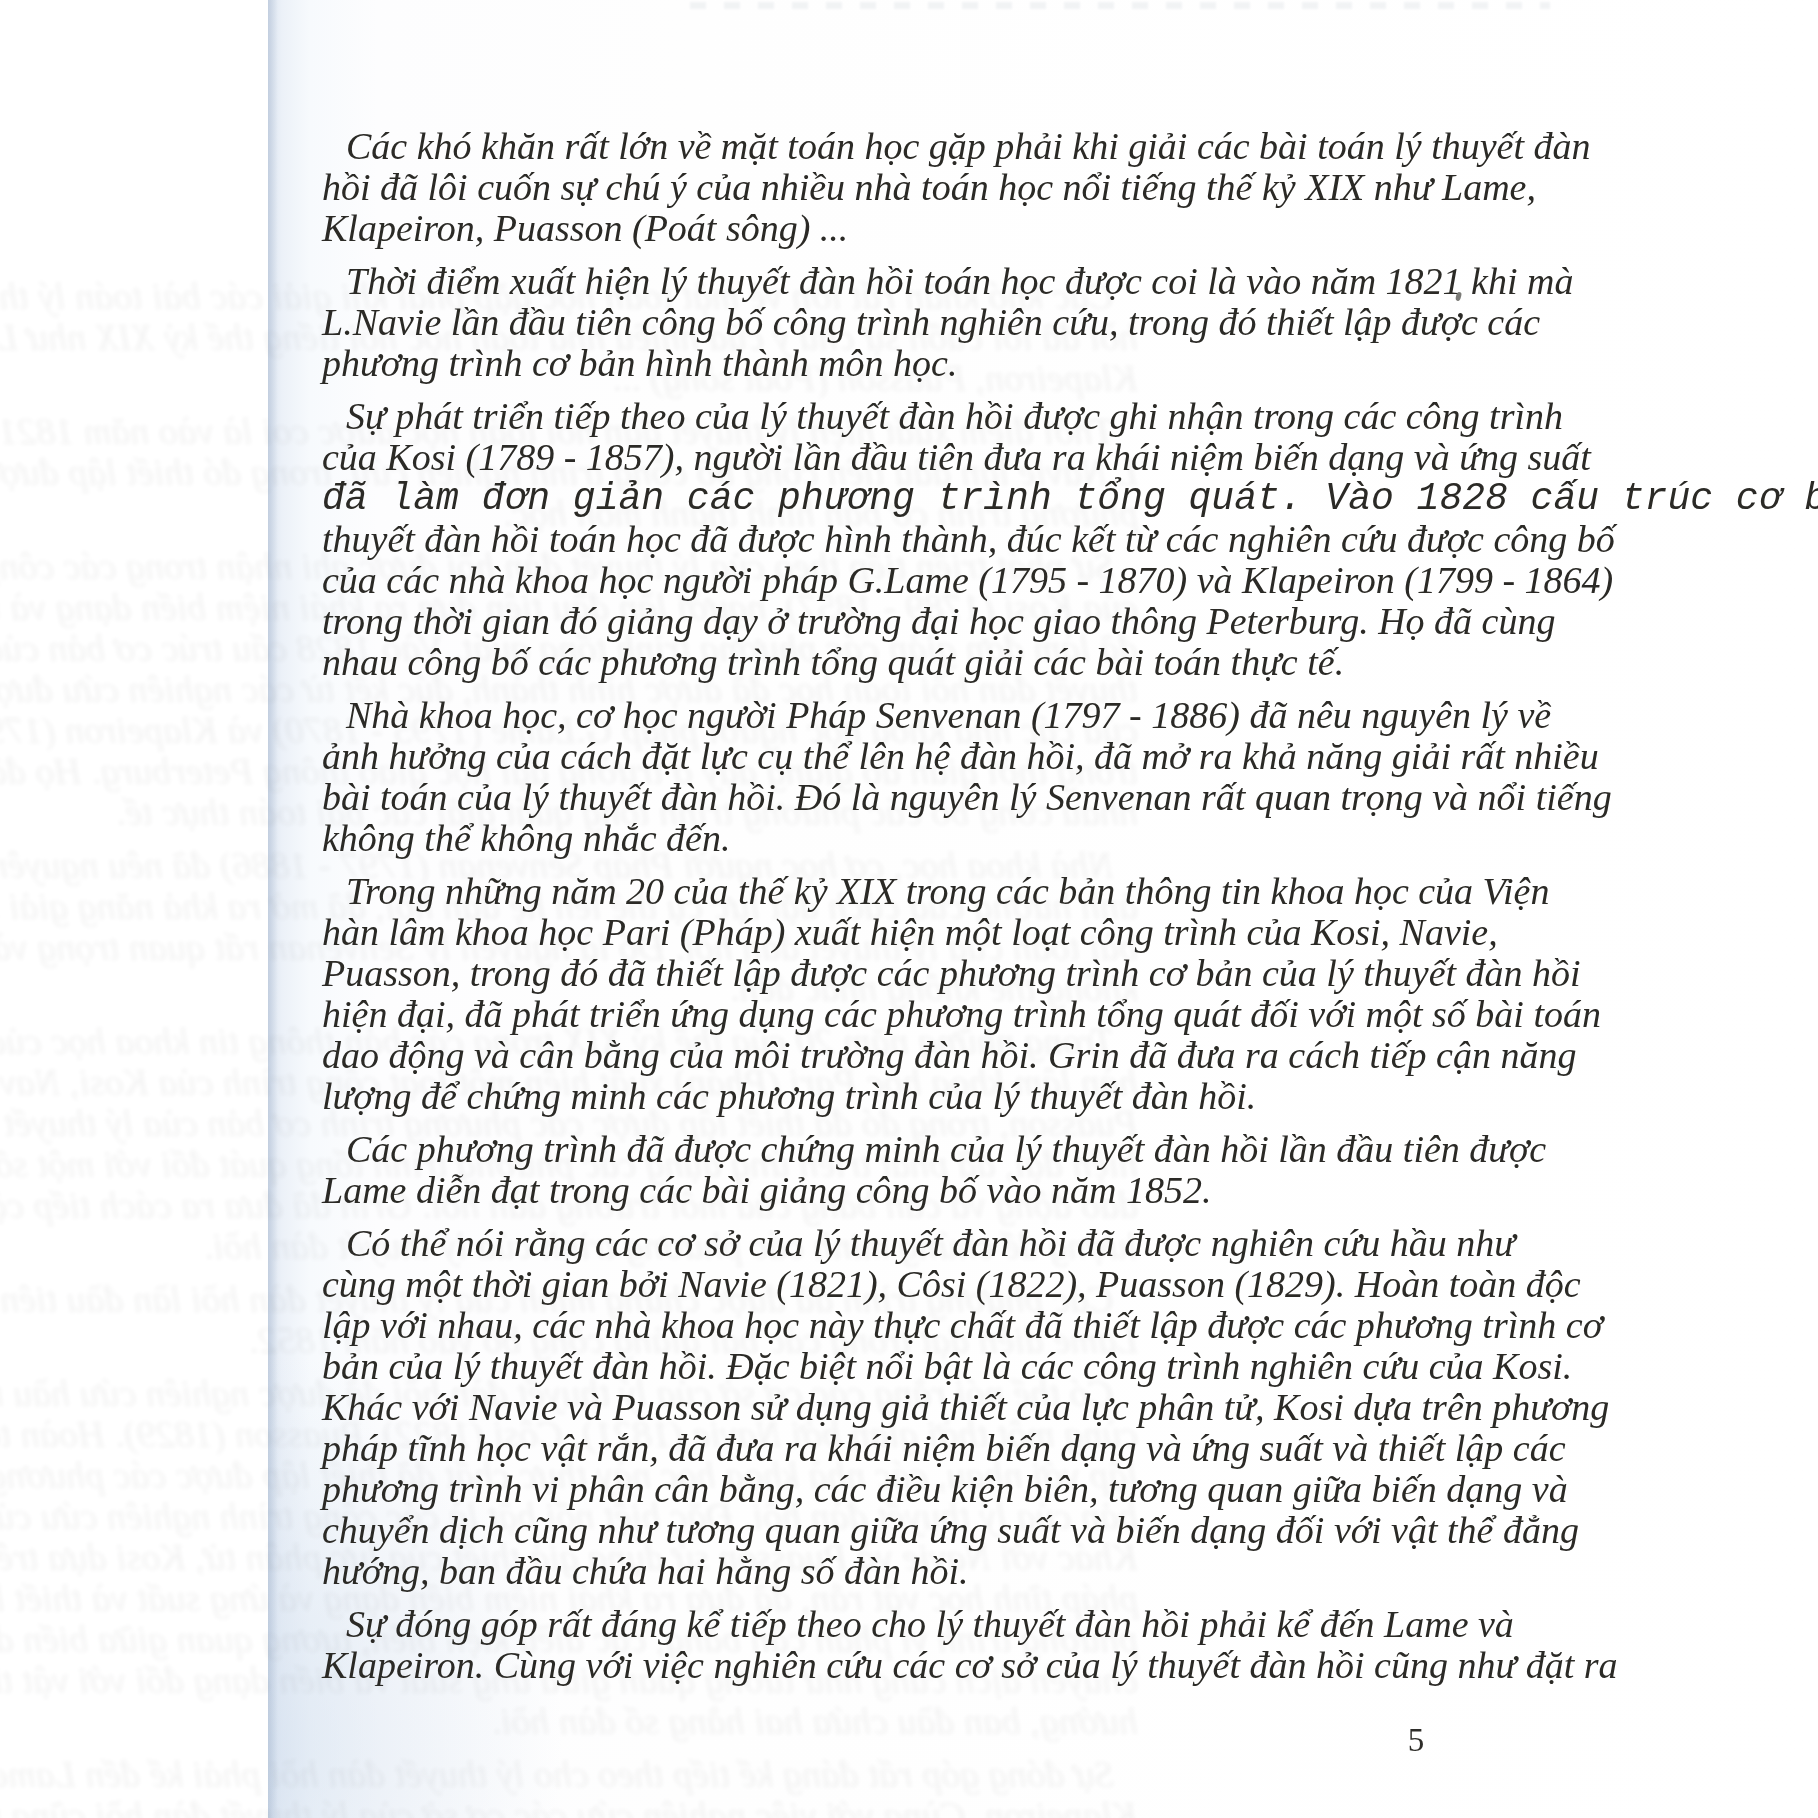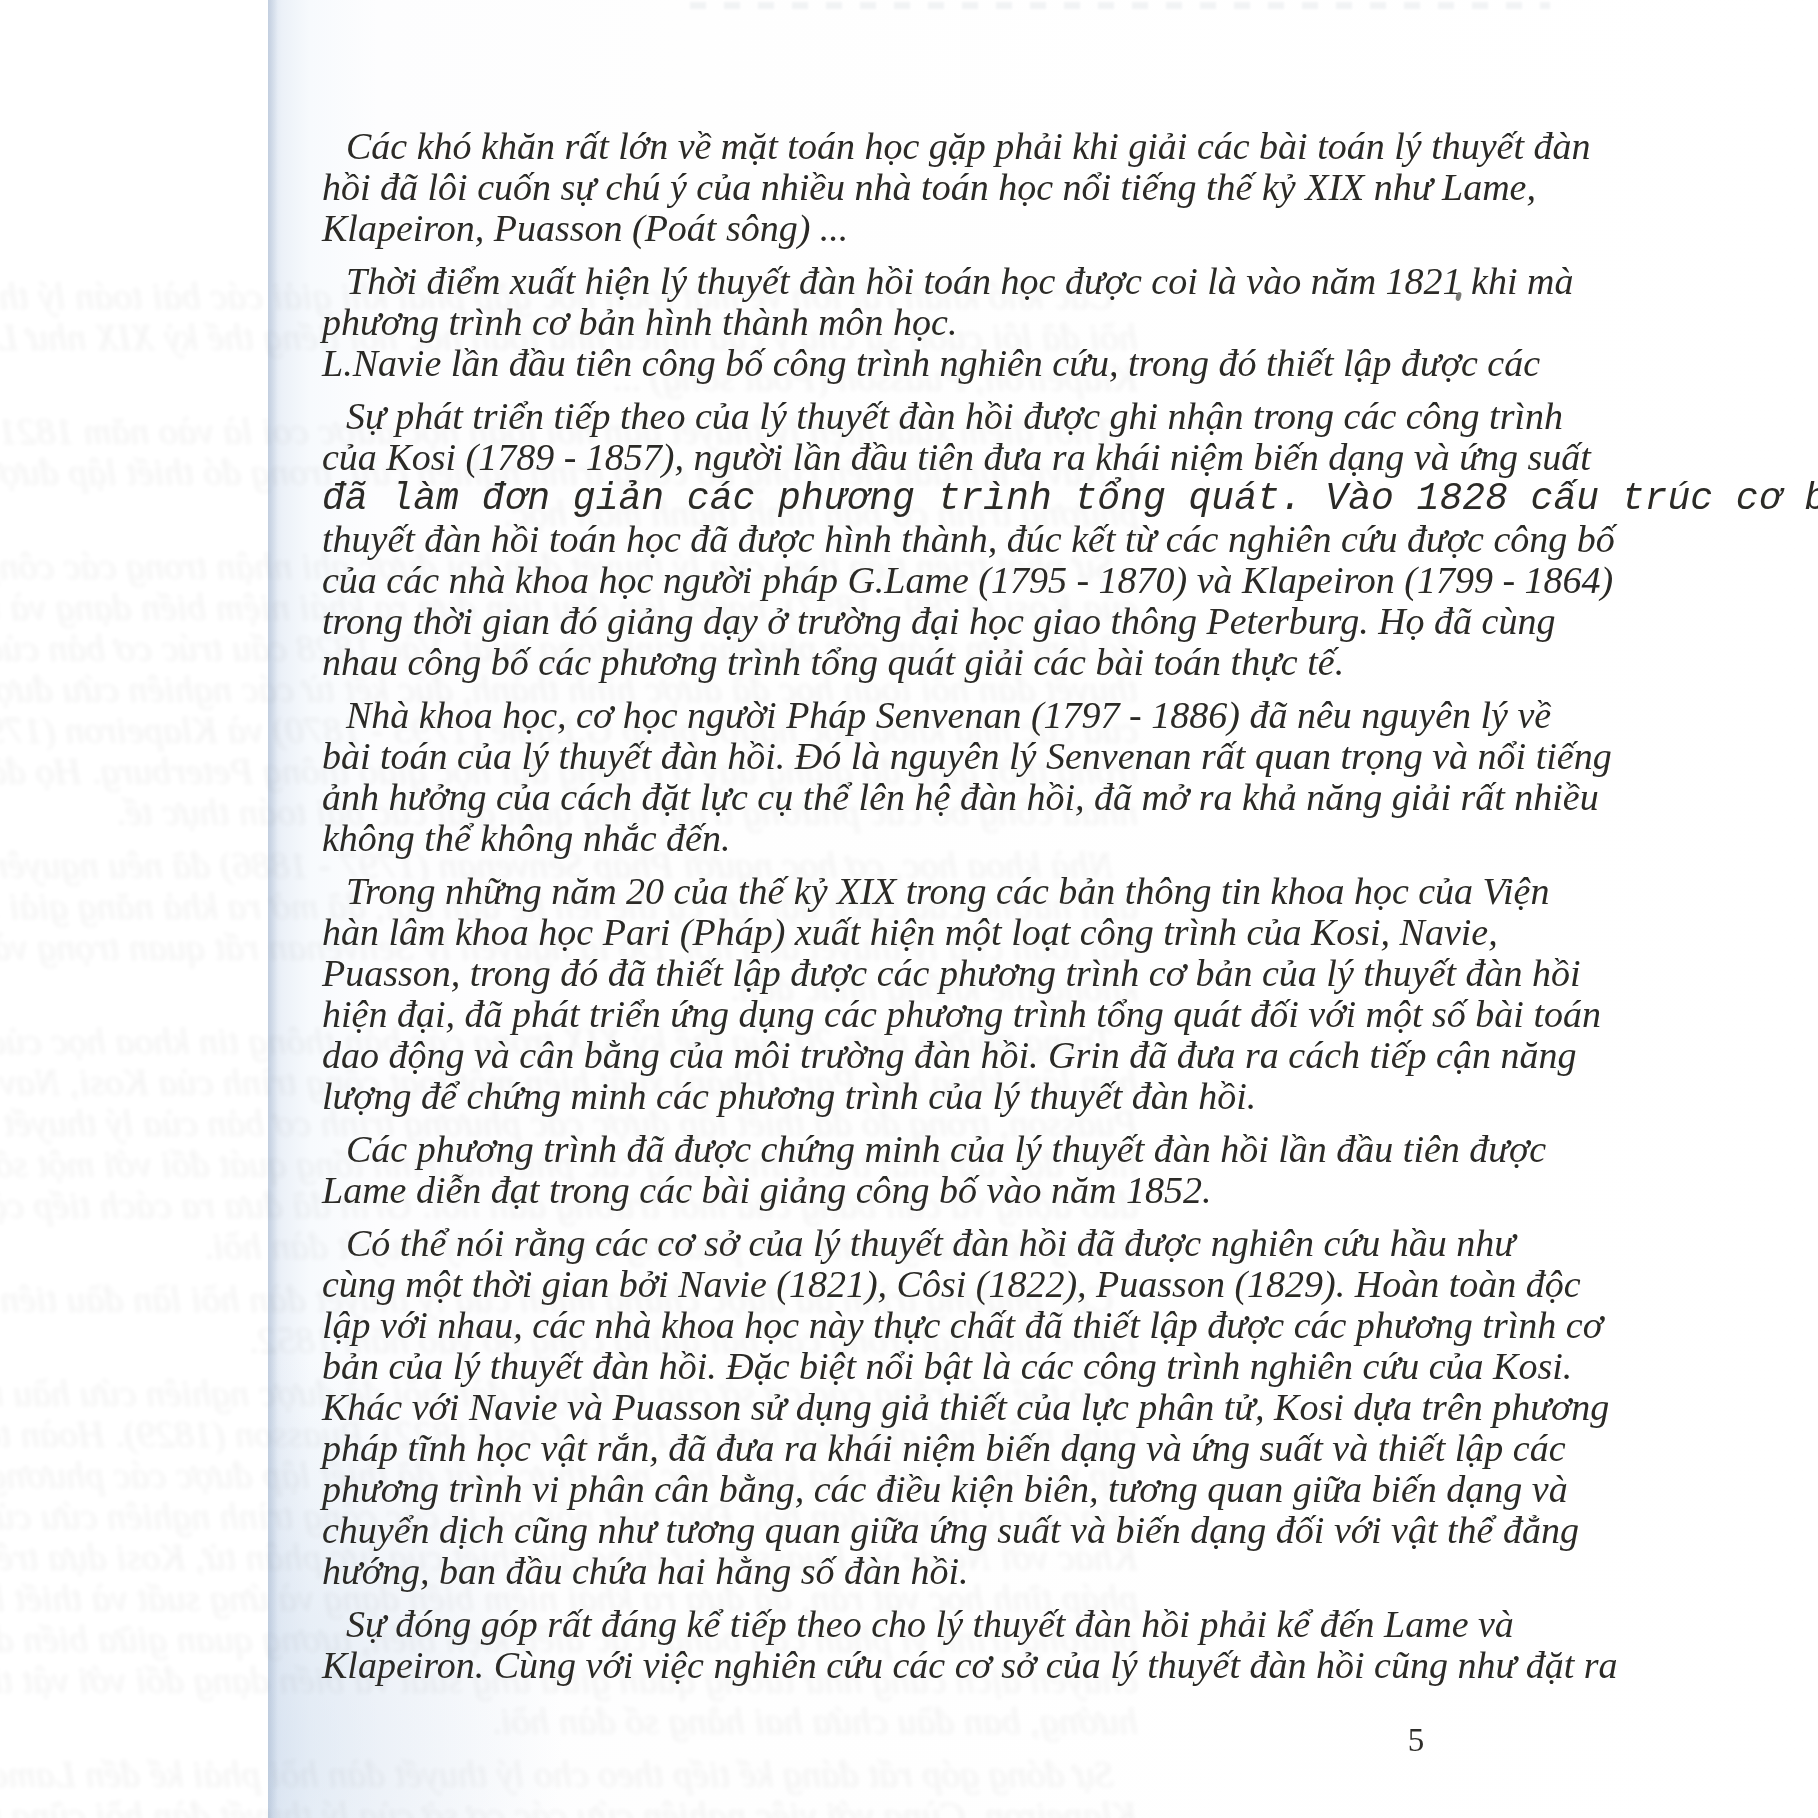--- a/index.html
+++ b/index.html
@@ -157,36 +157,36 @@
   </div>
 
 <div class="page-body-text">
     <div class="para">
       <div class="line first" style="word-spacing: 0px;">Các khó khăn rất lớn về mặt toán học gặp phải khi giải các bài toán lý thuyết đàn</div>
       <div class="line" style="word-spacing: 0px;">hồi đã lôi cuốn sự chú ý của nhiều nhà toán học nổi tiếng thế kỷ XIX như Lame,</div>
       <div class="line lastline">Klapeiron, Puasson (Poát sông) ...</div>
     </div>
     <div class="para">
       <div class="line first" style="word-spacing: 0px;">Thời điểm xuất hiện lý thuyết đàn hồi toán học được coi là vào năm 1821 khi mà</div>
+      <div class="line" style="word-spacing: 0px;">L.Navie lần đầu tiên công bố công trình nghiên cứu, trong đó thiết lập được các</div>
       <div class="line lastline">phương trình cơ bản hình thành môn học.</div>
-      <div class="line" style="word-spacing: 0px;">L.Navie lần đầu tiên công bố công trình nghiên cứu, trong đó thiết lập được các</div>
     </div>
     <div class="para">
       <div class="line first" style="word-spacing: 0px;">Sự phát triển tiếp theo của lý thuyết đàn hồi được ghi nhận trong các công trình</div>
       <div class="line" style="word-spacing: 0px;">của Kosi (1789 - 1857), người lần đầu tiên đưa ra khái niệm biến dạng và ứng suất</div>
       <div class="line" style="word-spacing: 0px; font-family: Liberation Mono, monospace;">đã làm đơn giản các phương trình tổng quát. Vào 1828 cấu trúc cơ bản của lý</div>
       <div class="line" style="word-spacing: 0px;">thuyết đàn hồi toán học đã được hình thành, đúc kết từ các nghiên cứu được công bố</div>
       <div class="line" style="word-spacing: 0px;">của các nhà khoa học người pháp G.Lame (1795 - 1870) và Klapeiron (1799 - 1864)</div>
       <div class="line" style="word-spacing: 0px;">trong thời gian đó giảng dạy ở trường đại học giao thông Peterburg. Họ đã cùng</div>
       <div class="line lastline">nhau công bố các phương trình tổng quát giải các bài toán thực tế.</div>
     </div>
     <div class="para">
       <div class="line first" style="word-spacing: 0px;">Nhà khoa học, cơ học người Pháp Senvenan (1797 - 1886) đã nêu nguyên lý về</div>
+      <div class="line" style="word-spacing: 0px;">ảnh hưởng của cách đặt lực cụ thể lên hệ đàn hồi, đã mở ra khả năng giải rất nhiều</div>
       <div class="line" style="word-spacing: 0px;">bài toán của lý thuyết đàn hồi. Đó là nguyên lý Senvenan rất quan trọng và nổi tiếng</div>
-      <div class="line" style="word-spacing: 0px;">ảnh hưởng của cách đặt lực cụ thể lên hệ đàn hồi, đã mở ra khả năng giải rất nhiều</div>
       <div class="line lastline">không thể không nhắc đến.</div>
     </div>
     <div class="para">
       <div class="line first" style="word-spacing: 0px;">Trong những năm 20 của thế kỷ XIX trong các bản thông tin khoa học của Viện</div>
       <div class="line" style="word-spacing: 0px;">hàn lâm khoa học Pari (Pháp) xuất hiện một loạt công trình của Kosi, Navie,</div>
       <div class="line" style="word-spacing: 0px;">Puasson, trong đó đã thiết lập được các phương trình cơ bản của lý thuyết đàn hồi</div>
       <div class="line" style="word-spacing: 0px;">hiện đại, đã phát triển ứng dụng các phương trình tổng quát đối với một số bài toán</div>
       <div class="line" style="word-spacing: 0px;">dao động và cân bằng của môi trường đàn hồi. Grin đã đưa ra cách tiếp cận năng</div>
       <div class="line lastline">lượng để chứng minh các phương trình của lý thuyết đàn hồi.</div>
     </div>

